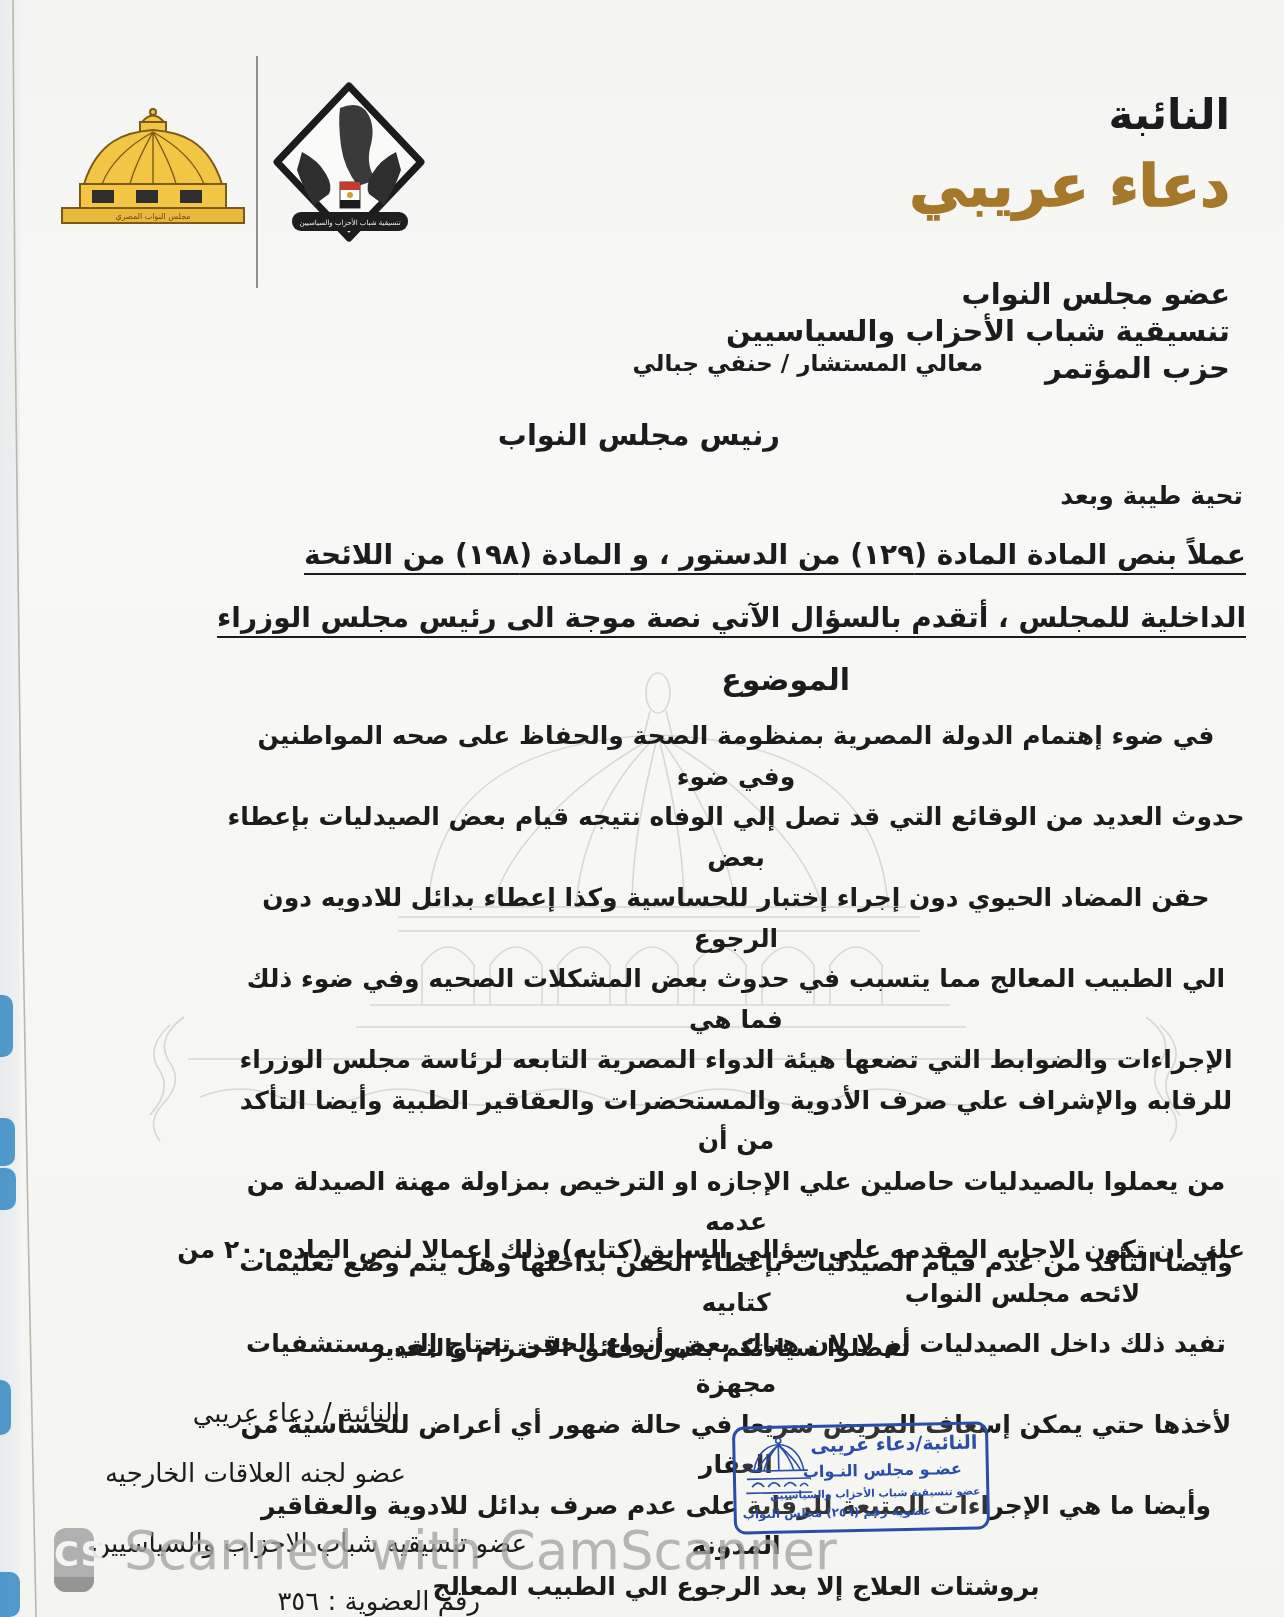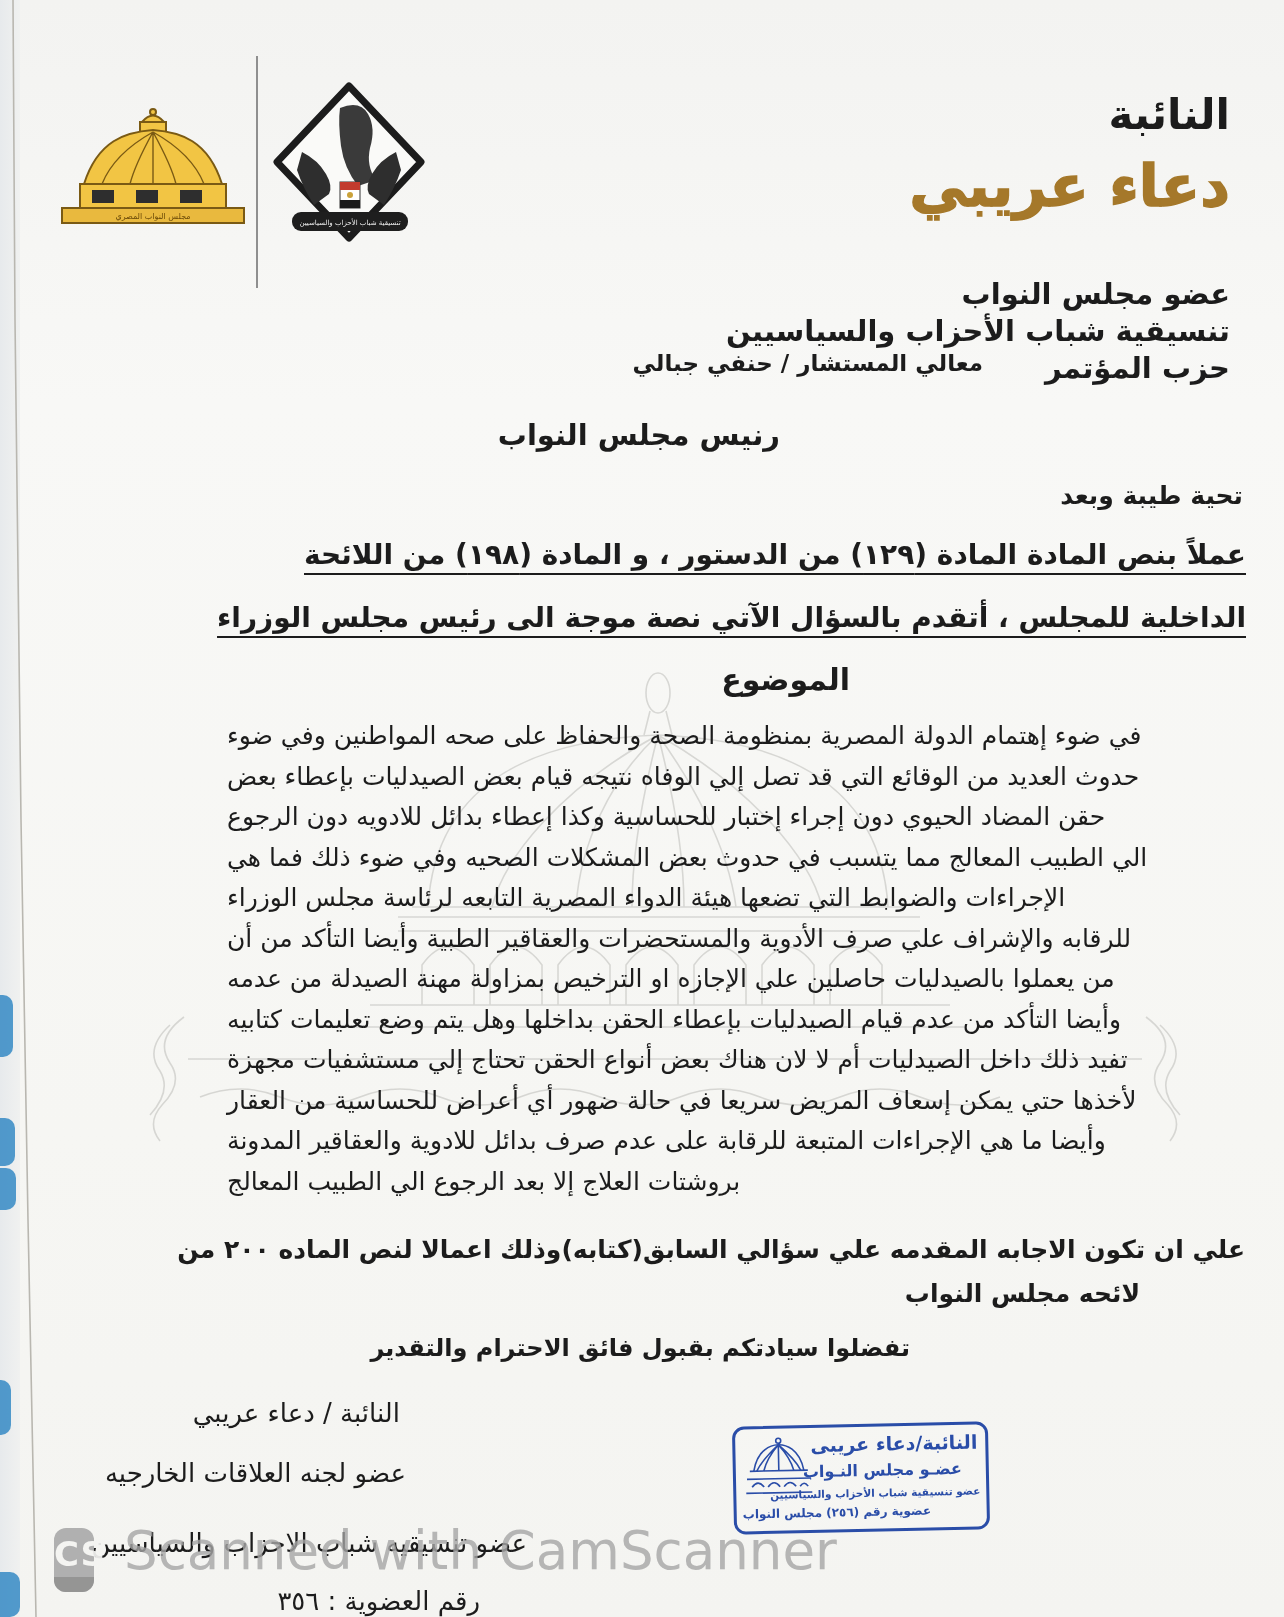--- a/index.html
+++ b/index.html
@@ -20,22 +20,22 @@
   .rcpt1{right:301px;top:350px;font-size:23px;font-weight:bold;}
   .rcpt2{right:504px;top:418px;font-size:29px;font-weight:bold;}
   .greet{right:41px;top:481px;font-size:25px;font-weight:bold;}
   
   .legal{right:38px;text-align:left;font-size:28px;font-weight:bold;
          text-decoration:underline;text-underline-offset:9px;text-decoration-thickness:2px;}
   .legal1{top:538px;}
   .legal2{top:560px;margin-top:41px;}
   .subject{right:434px;top:662px;font-size:30px;font-weight:bold;letter-spacing:5px;}
   
-  .body-block{right:39px;top:716px;width:1018px;text-align:left;
-              font-size:25px;font-weight:normal;line-height:40.5px;}
+  .body-block{right:39px;top:716px;width:1018px;text-align:center;
+              font-size:25px;font-weight:bold;line-height:40.5px;}
   .close1{right:39px;top:1235px;font-size:25px;font-weight:bold;}
   .close2{right:144px;top:1279px;font-size:25px;font-weight:bold;}
   .salut{right:374px;top:1334px;font-size:24px;font-weight:bold;}
   
   .sig{font-size:26px;font-weight:normal;}
   .sig1{right:884px;top:1398px;}
   .sig2{right:878px;top:1458px;}
   .sig3{right:757px;top:1528px;}
   .sig4{right:804px;top:1586px;}
   

